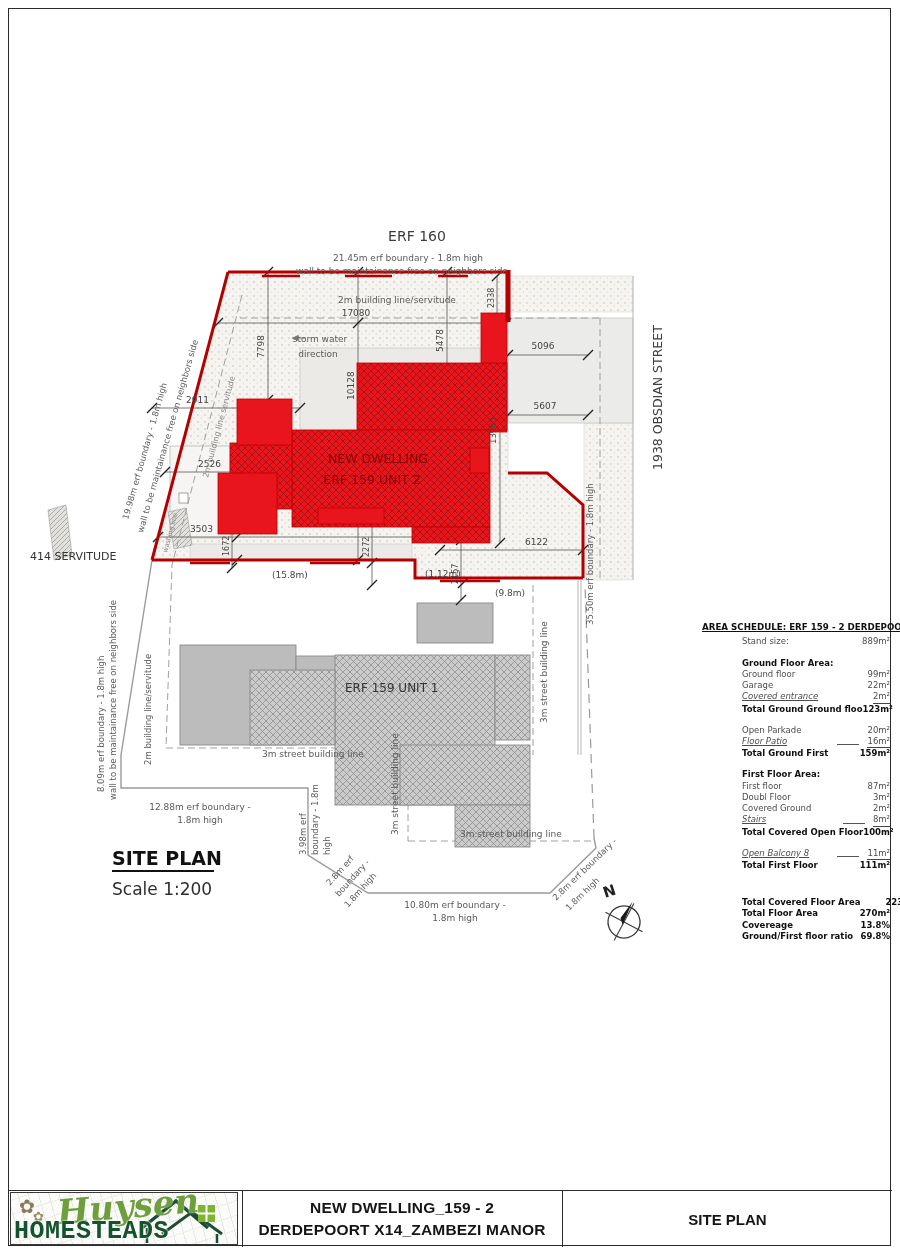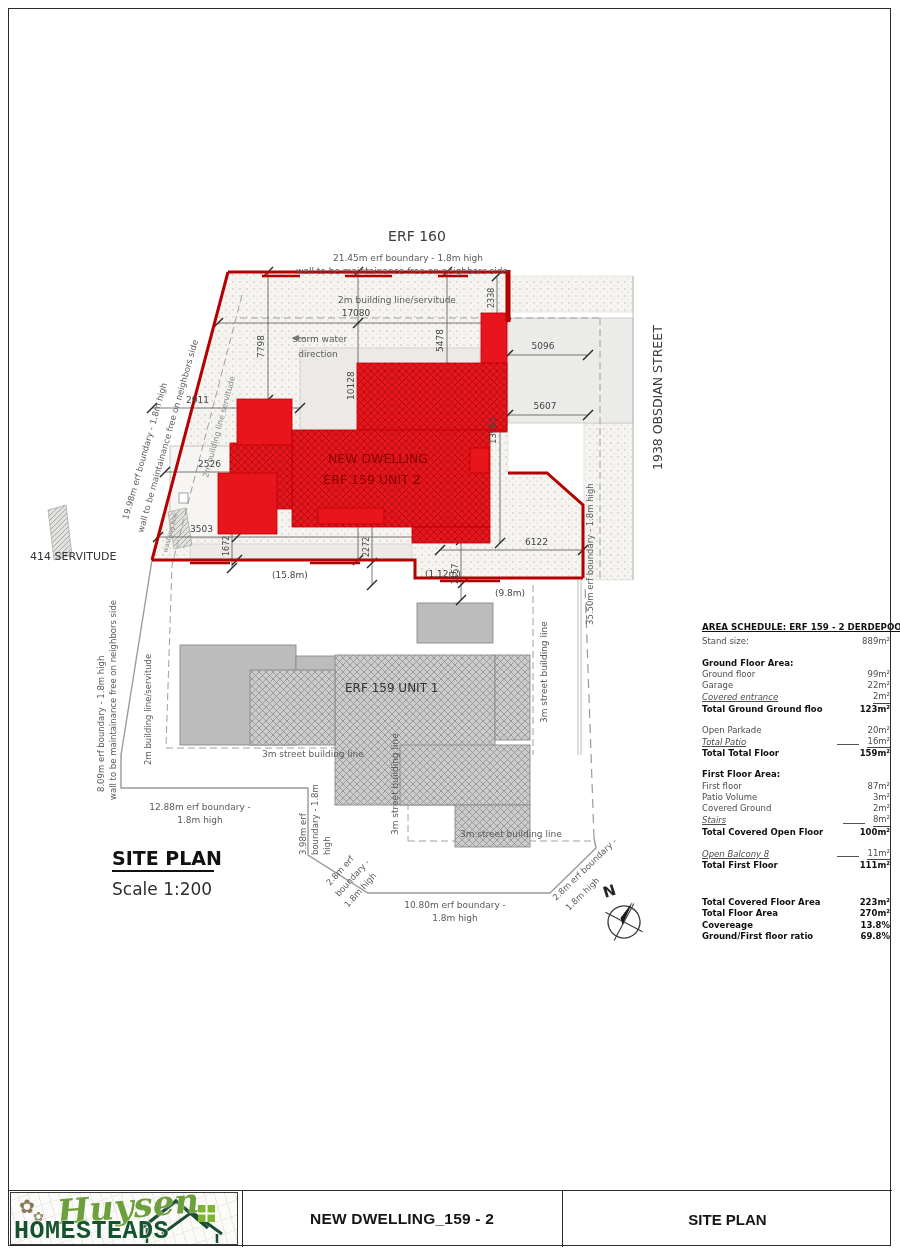--- a/index.html
+++ b/index.html
@@ -5,21 +5,21 @@
   html,body{margin:0;padding:0;background:#ffffff;width:900px;height:1254px;position:relative;
     font-family:"DejaVu Sans",sans-serif;-webkit-font-smoothing:antialiased;}
   #page{position:absolute;left:0;top:0;width:900px;height:1254px;overflow:hidden;background:#fff;}
   .frame{position:absolute;left:8px;top:8px;width:883px;height:1238px;border:1.5px solid #2b2b2b;box-sizing:border-box;}
   svg text{user-select:none;}
 
   
   .sched{position:absolute;left:702px;top:622px;width:188px;font-family:"DejaVu Sans",sans-serif;
     font-size:8.5px;color:#4c4c4c;line-height:1.32;}
   .sched .ttl{font-weight:bold;color:#111;text-decoration:underline;font-size:8.7px;margin-bottom:3px;white-space:nowrap;}
-  .srow{display:flex;align-items:flex-end;}
+  .srow{display:flex;margin-left:40px;}
   .srow .lbl{flex:1;white-space:nowrap;}
   .srow .val{text-align:right;white-space:nowrap;}
   .srow.bold .lbl,.srow.bold .val{font-weight:bold;color:#0e0e0e;}
   .srow.sec .lbl{font-weight:bold;color:#111;}
   .srow.ul .lbl{text-decoration:underline;font-style:italic;}
   .srow.ul .val{border-bottom:1px solid #444;}
   .srow.gap{margin-top:10px;}
   .srow.gap2{margin-top:26px;gap:25px;}
   .dash{width:22px;border-bottom:1.2px solid #555;margin:0 8px 3px 0;}
 
@@ -289,38 +289,38 @@
         </div>
         <div class="srow bold">
           <span class="lbl">Total Ground Ground floo</span>
           <span class="val">123m²</span>
         </div>
         <div class="srow gap">
           <span class="lbl">Open Parkade</span>
           <span class="val">20m²</span>
         </div>
         <div class="srow ul">
-          <span class="lbl">Total Patio</span>
+          <span class="lbl">Floor Patio</span>
           <span class="dash"></span>
           <span class="val">16m²</span>
         </div>
         <div class="srow bold">
-          <span class="lbl">Total Total Floor</span>
+          <span class="lbl">Total Ground First</span>
           <span class="val">159m²</span>
         </div>
         <div class="srow sec gap">
           <span class="lbl">First Floor Area:</span>
           <span class="val"></span>
         </div>
         <div class="srow">
           <span class="lbl">First floor</span>
           <span class="val">87m²</span>
         </div>
         <div class="srow">
-          <span class="lbl">Patio Volume</span>
+          <span class="lbl">Doubl Floor</span>
           <span class="val">3m²</span>
         </div>
         <div class="srow">
           <span class="lbl">Covered Ground</span>
           <span class="val">2m²</span>
         </div>
         <div class="srow ul">
           <span class="lbl">Stairs</span>
           <span class="dash"></span>
           <span class="val">8m²</span>
@@ -372,15 +372,16 @@
       <line x1="58" y1="20.5" x2="75" y2="20.5" stroke="#fff" stroke-width="2"></line>
     </svg>
     <span class="flower1">✿</span>
     <span class="flower2">✿</span>
     <span class="script">Huysen</span>
     <span class="main">HOMESTEADS</span>
   </div>
 
   <div class="f-title">
     <div>NEW DWELLING_159 - 2</div>
+    <div>DERDEPOORT X14_ZAMBEZI MANOR</div>
   </div>
   <div class="f-sheet">SITE PLAN</div>
 </div>
 
 </body></html>

